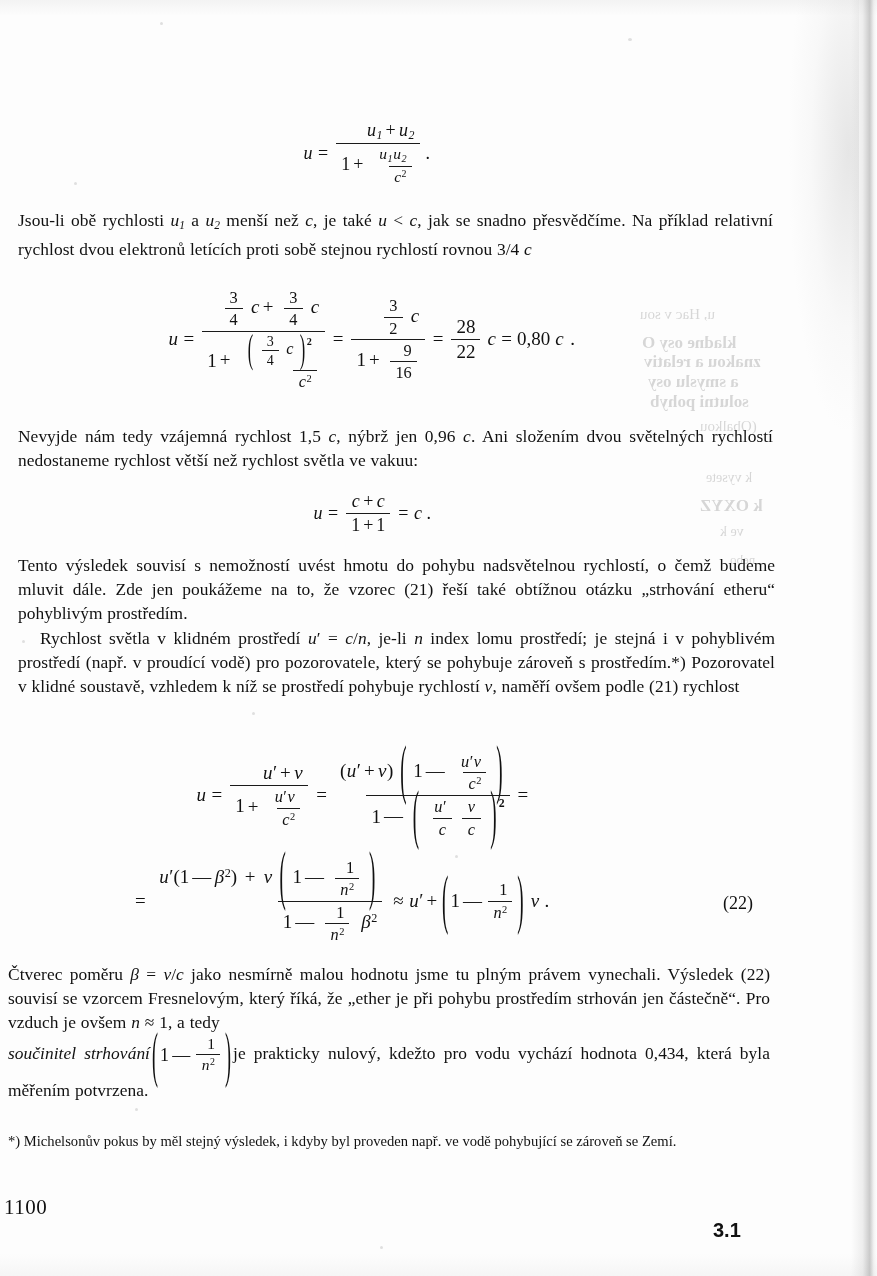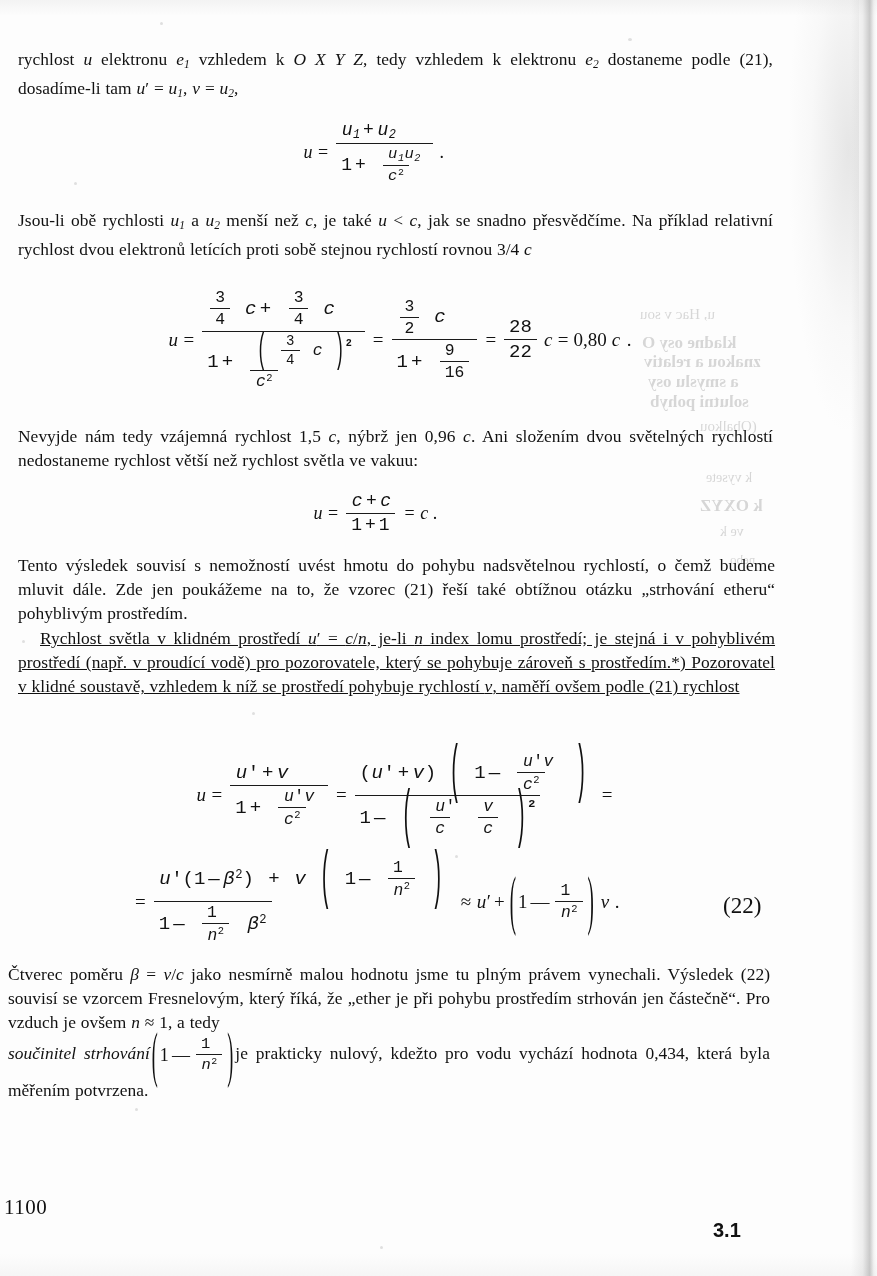--- a/index.html
+++ b/index.html
@@ -143,24 +143,23 @@
   }
   .supn {
     font-size: 0.64em;
     vertical-align: 0.52em;
     font-style: normal;
   }
 
   .frac {
     display: inline-flex;
     flex-direction: column;
-    align-items: flex-start;
+    align-items: flex-end;
     vertical-align: middle;
     margin: 0 3px;
-    font-family: Liberation Mono, monospace;
   }
   .frac > .num {
     padding: 0 5px 1px 5px;
     line-height: 1.18;
   }
   .frac > .den {
     border-top: 1.4px solid #1a1a1a;
     padding: 1px 5px 0 5px;
     line-height: 1.18;
   }
@@ -188,21 +187,21 @@
     font-weight: bold;
   }
   .psup2 {
     font-size: 0.62em;
     vertical-align: 0.95em;
     font-weight: bold;
   }
 
   .eqnum {
     position: absolute;
-    font-size: 23px;
+    font-size: 18px;
   }
 </style>
 </head>
 <body>
 
 <div id="page">
 
   <div class="scan-top-edge"></div>
   <div class="scan-bottom-edge"></div>
   <div class="scan-right-curl"></div>
@@ -221,23 +220,20 @@
   <div class="bleed" style="left:642px; top:333px; font-size:17px; font-weight:bold;">kladne osy O</div>
   <div class="bleed" style="left:644px; top:352px; font-size:17px; font-weight:bold;">znakou a relativ</div>
   <div class="bleed" style="left:648px; top:372px; font-size:17px; font-weight:bold;">a smyslu osy</div>
   <div class="bleed" style="left:650px; top:392px; font-size:17px; font-weight:bold;">solutni pohyb</div>
   <div class="bleed" style="left:700px; top:418px; font-size:15px;">(Obalkou</div>
   <div class="bleed" style="left:706px; top:470px; font-size:14px;">k vysete</div>
   <div class="bleed" style="left:700px; top:496px; font-size:17px; font-weight:bold;">k OXYZ</div>
   <div class="bleed" style="left:720px; top:524px; font-size:14px;">ve k</div>
   <div class="bleed" style="left:730px; top:552px; font-size:13px;">nebo</div>
 
-  <div class="para noindent" style="left:18px; top:47px; width:755px;">
-    rychlost <i class="v">u</i> elektronu <i class="v">e</i><span class="sub">1</span> vzhledem k <i class="v">O X Y Z</i>, tedy vzhledem k elektronu <i class="v">e</i><span class="sub">2</span> dostaneme podle (21), dosadíme-li tam <i class="v">u</i>′ = <i class="v">u</i><span class="sub">1</span>, <i class="v">v</i> = <i class="v">u</i><span class="sub">2</span>,
-  </div>
 
   <div class="eq" style="left:303px; top:120px;">
     <span class="mrow">
       <span class="mi">u</span>
       <span class="mo">=</span>
       <span class="frac">
         <span class="num"><span class="mi">u</span><span class="sub">1</span><span class="mo tight">+</span><span class="mi">u</span><span class="sub">2</span></span>
         <span class="den">
           <span class="mn">1</span><span class="mo tight">+</span>
           <span class="frac small">
@@ -337,21 +333,21 @@
       <span class="mo">=</span>
       <span class="mi">c</span>
       <span class="mn" style="padding-left:4px;">.</span>
     </span>
   </div>
 
   <div class="para noindent" style="left:18px; top:553px; width:757px;">
     Tento výsledek souvisí s nemožností uvést hmotu do pohybu nadsvětelnou rychlostí, o čemž budeme mluvit dále. Zde jen poukážeme na to, že vzorec (21) řeší také obtíž­nou otázku „strhování etheru“ pohyblivým prostředím.
   </div>
 
-  <div class="para indent" style="left:18px; top:626px; width:757px;text-decoration:underline;">
+  <div class="para indent" style="left:18px; top:626px; width:757px;">
     Rychlost světla v klidném prostředí <i class="v">u</i>′ = <i class="v">c</i>/<i class="v">n</i>, je-li <i class="v">n</i> index lomu prostředí; je stejná i v pohyblivém prostředí (např. v proudící vodě) pro pozorovatele, který se pohybuje zároveň s prostředím.*) Pozorovatel v klidné soustavě, vzhledem k níž se prostředí pohybuje rychlostí <i class="v">v</i>, naměří ovšem podle (21) rychlost
   </div>
 
   <div class="eq" style="left:196px; top:752px; font-size:19px;">
     <span class="mrow">
       <span class="mi">u</span>
       <span class="mo">=</span>
 
       <span class="frac">
         <span class="num"><span class="mi">u</span>′<span class="mo tight">+</span><span class="mi">v</span></span>
@@ -450,17 +446,21 @@
         <span class="mn">1</span>
         <span class="mo tight">—</span>
         <span class="frac small">
           <span class="num"><span class="mn">1</span></span>
           <span class="den"><span class="mi">n</span><span class="supn">2</span></span>
         </span>
         <span class="pbig2">)</span>
       </span>je prakticky nulový, kdežto pro vodu vychází hodnota 0,434, která byla měřením potvrzena.
   </div>
 
+  <div class="footnote" style="left:8px; top:1131px; width:755px;">
+    <span>*)</span>
+    <span>Michelsonův pokus by měl stejný výsledek, i kdyby byl proveden např. ve vodě pohybující se zároveň se Zemí.</span>
+  </div>
 
   <div class="folio" style="left:4px; top:1195px;">1100</div>
   <div class="sigmark" style="left:713px; top:1219px;">3.1</div>
 
 </div>
 
 </body></html>

